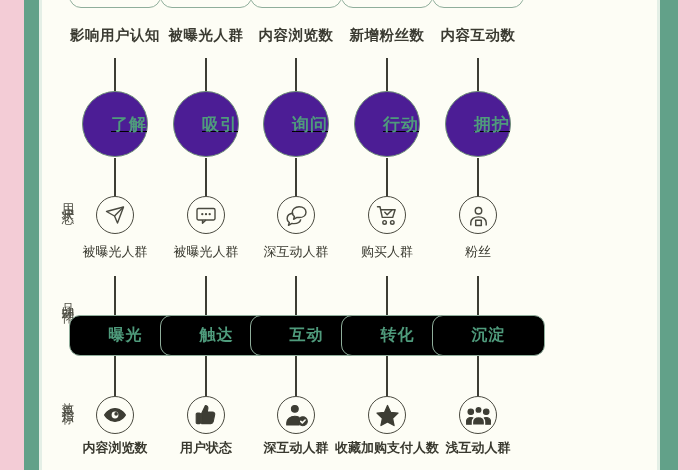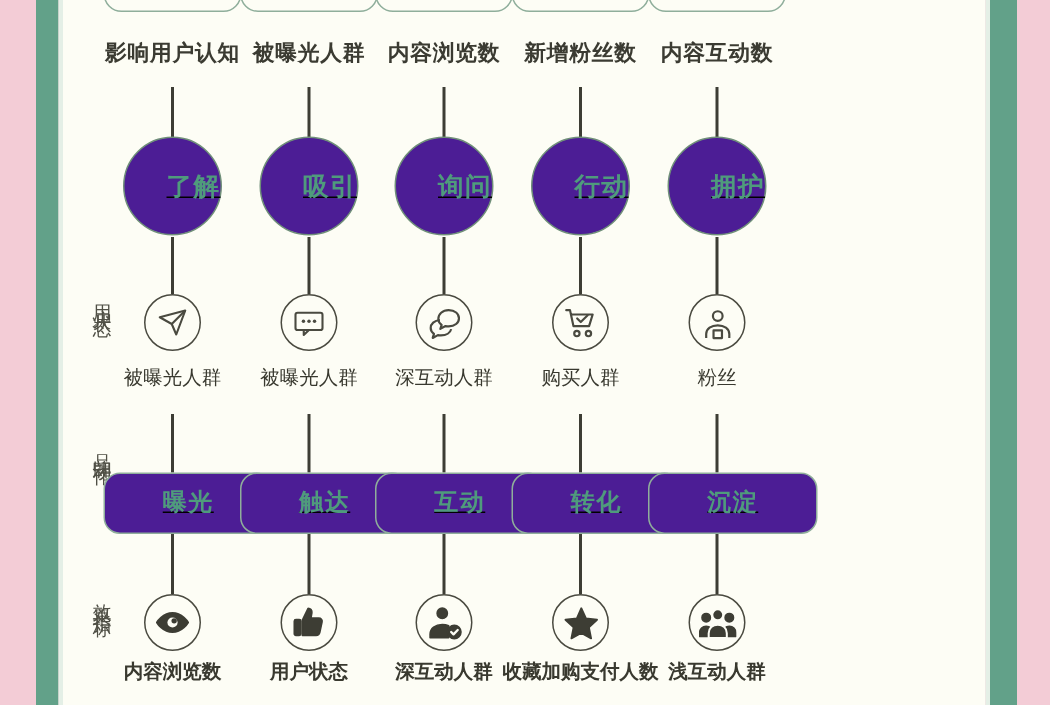--- a/index.html
+++ b/index.html
@@ -77,21 +77,21 @@
     position:absolute;left:-62px;width:124px;text-align:center;
     font-size:13px;color:#39392f;line-height:1.25;white-space:normal;
   }
   .cap-top{top:244px;}
   .cap-bot{top:440px;font-weight:bold;}
 
   
   .actionbox{
     position:absolute;left:-46px;top:315px;
     width:113px;height:41px;
-    border:1.6px solid #8fae9b;border-radius:11px;background:#4c1d95;
+    border:1.6px solid #8fae9b;border-radius:11px;background:#000000;
     box-sizing:border-box;display:flex;align-items:center;justify-content:center;text-decoration:underline;
   }
   .actionbox span{font-size:16px;font-weight:bold;color:#4f9b7c;letter-spacing:1px;}
 
   svg{display:block;}
 </style>
 </head>
 <body>
 
 <div id="frame">

